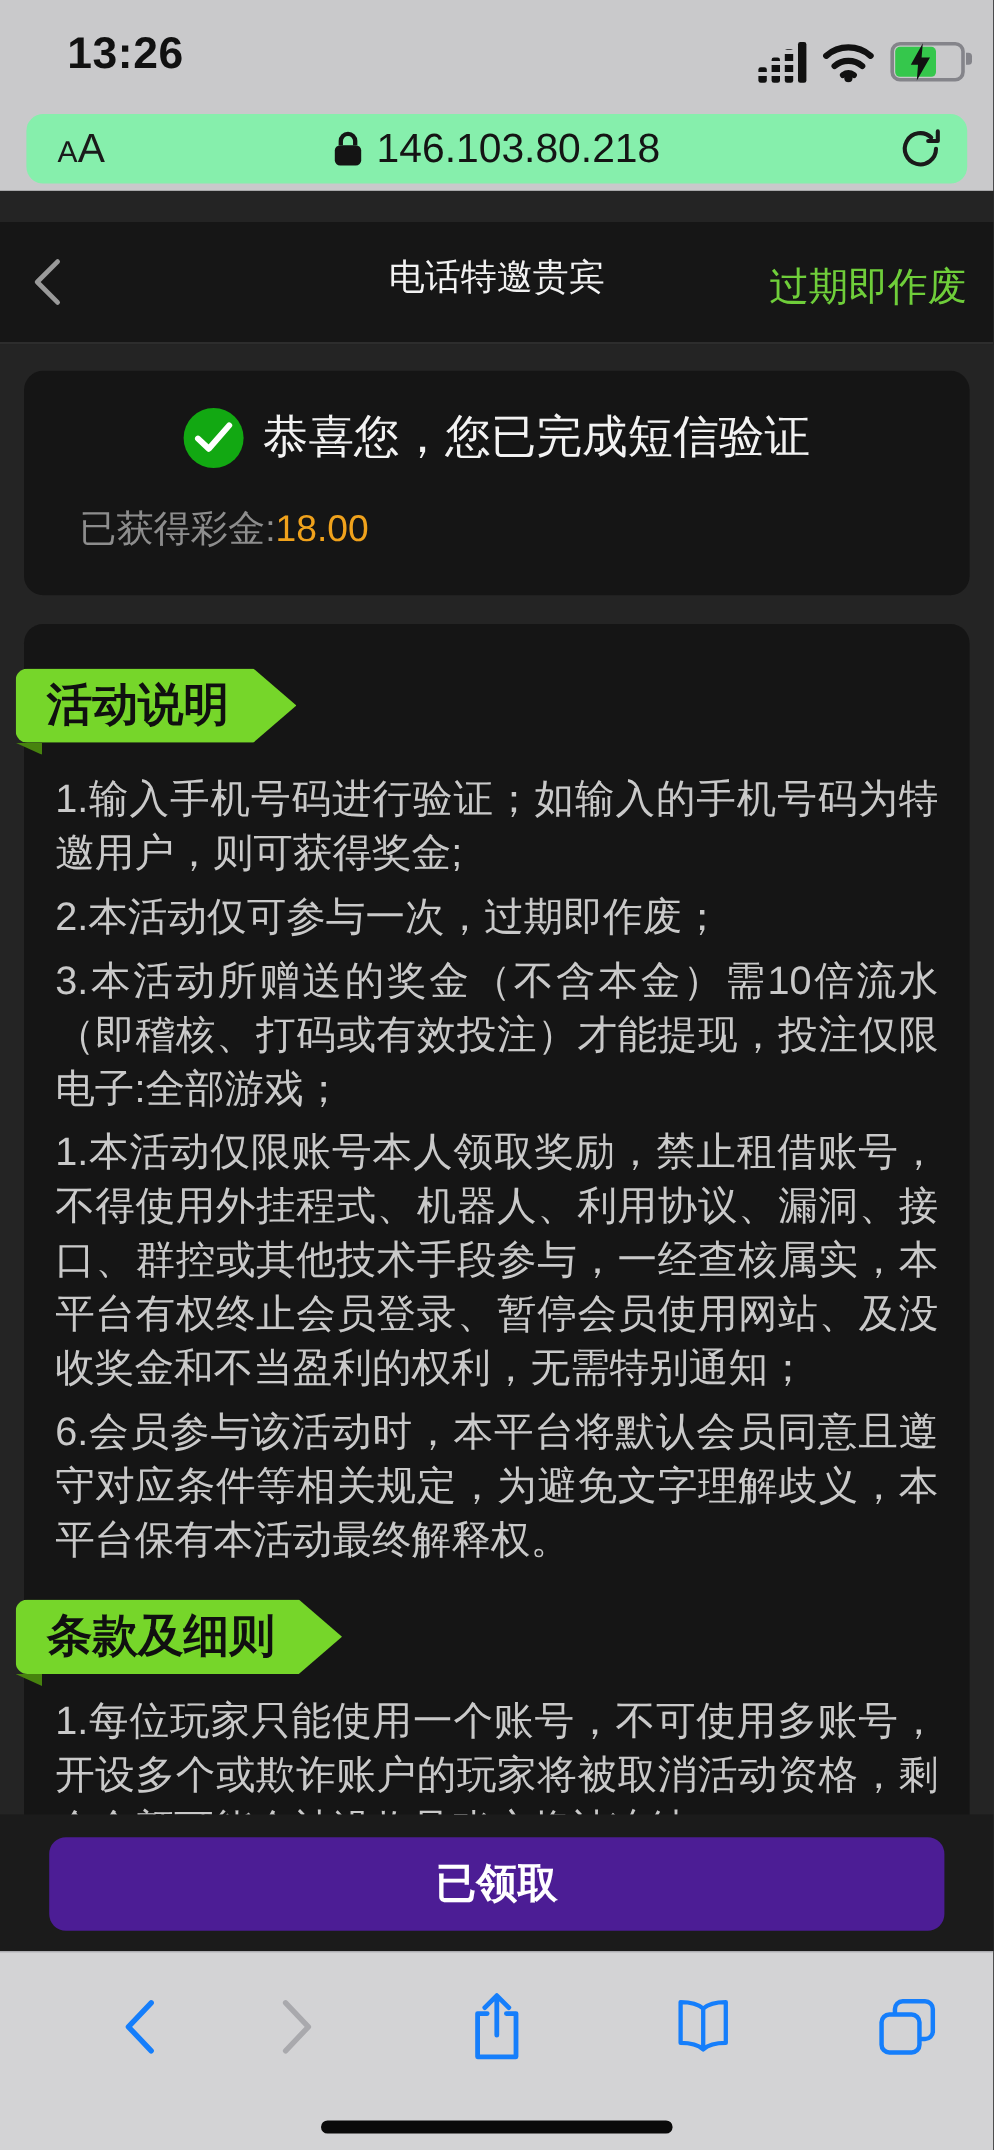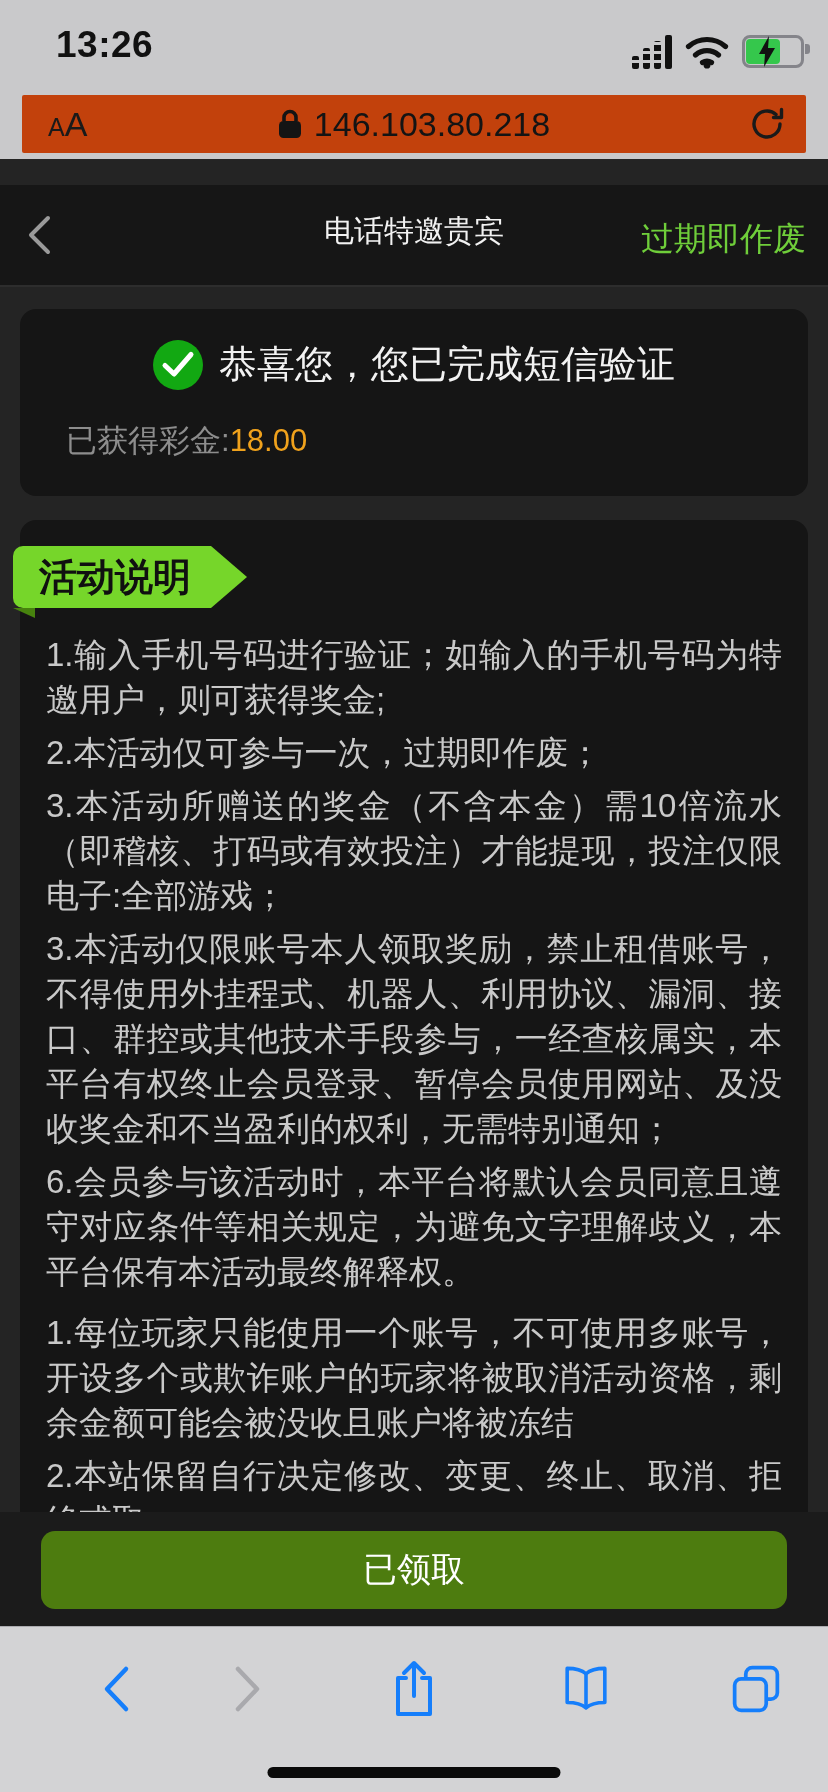--- a/index.html
+++ b/index.html
@@ -18,21 +18,21 @@
   .sig i{display:block;width:7px;border-radius:2px;background:repeating-linear-gradient(to top,#111 0 6px,rgba(0,0,0,0) 6px 9px);}
   .sig i:nth-child(1){height:13px;}
   .sig i:nth-child(2){height:21px;}
   .sig i:nth-child(3){height:28px;}
   .sig i:nth-child(4){height:34px;background:#111;}
   .battery{position:relative;width:56px;height:27px;border:3px solid #84848a;border-radius:8px;margin-right:6px;}
   .battery::after{content:"";position:absolute;right:-9px;top:6px;width:5px;height:10px;background:#84848a;border-radius:0 3px 3px 0;}
   .battery .fill{position:absolute;left:1px;top:1px;bottom:1px;width:34px;background:#35c74c;border-radius:4px;}
   .battery svg{position:absolute;left:11px;top:-3px;}
   .url-pill{
-    position:absolute;top:95px;left:22px;right:22px;height:58px;background:#c2410c;border-radius:2px;
+    position:absolute;top:95px;left:22px;right:22px;height:58px;background:#86efac;border-radius:14px;
   }
   .reader-btn{position:absolute;left:26px;top:8px;color:#1a1a1a;font-size:34px;line-height:42px;cursor:default;}
   .reader-btn .small-a{font-size:25px;}
   .url-center{position:absolute;left:0;right:0;top:0;height:100%;display:flex;align-items:center;justify-content:center;gap:12px;}
   .url-text{font-size:34px;color:#141414;}
   .reload-btn{position:absolute;right:20px;top:10px;}
   
   .page-header{position:absolute;top:185px;left:0;right:0;height:100px;background:#161616;border-bottom:2px solid #2d2d2d;z-index:9;}
   .back-btn{position:absolute;left:26px;top:28px;}
   .page-title{position:absolute;left:0;right:0;top:26px;text-align:center;color:#f2f2f2;font-size:30px;font-weight:500;}
@@ -40,41 +40,41 @@
   
   .content{position:absolute;top:287px;left:0;right:0;bottom:165px;background:#242424;overflow:hidden;}
   .card{margin:22px 20px 0;background:#151515;border-radius:16px;}
   .success-card{padding:30px 28px 34px;}
   .success-row{display:flex;align-items:center;justify-content:center;gap:16px;}
   .check-circle{width:50px;height:50px;border-radius:50%;background:#12a812;flex:0 0 auto;display:flex;align-items:center;justify-content:center;}
   .success-msg{color:#f2f2f2;font-size:38px;}
   .bonus-row{margin:30px 0 0 18px;font-size:31px;}
   .bonus-label{color:#8d8d8d;}
   .bonus-amount{color:#f0a21c;}
-  .rules-card{margin-top:24px;padding:26px 26px 120px;overflow:visible;}
+  .rules-card{margin-top:24px;padding:37px 26px 120px;overflow:visible;}
   .ribbon{
     position:relative;display:inline-block;margin-left:-33px;
     background:#76d62a;color:#101010;font-size:38px;font-weight:700;
     height:62px;line-height:62px;padding:0 56px 0 26px;
     border-radius:10px 0 0 10px;
     clip-path:polygon(0 0,calc(100% - 36px) 0,100% 50%,calc(100% - 36px) 100%,0 100%);
   }
   .ribbon-wrap{position:relative;}
   .ribbon-wrap::after{ 
     content:"";position:absolute;left:-33px;top:62px;width:22px;height:10px;
     background:#47830e;clip-path:polygon(0 0,100% 0,100% 100%);
   }
   .terms-ribbon{margin-top:28px;}
   .rules-list{margin-top:24px;}
   .rules-list .rule{font-size:33px;line-height:45px;color:#c9c9c9;margin-top:8px;text-align:justify;}
   .rules-list .rule:first-child{margin-top:12px;}
   .terms-list{margin-top:16px;}
   
   .claim-bar{position:absolute;left:0;right:0;bottom:165px;height:115px;background:#1b1b1b;display:flex;align-items:center;justify-content:center;z-index:8;}
-  .claim-btn{width:746px;height:78px;background:#4d7c0f;border:none;border-radius:14px;color:#fff;font-size:34px;font-family:inherit;}
+  .claim-btn{width:746px;height:78px;background:#4c1d95;border:none;border-radius:14px;color:#fff;font-size:34px;font-family:inherit;font-weight:bold;}
   
   .toolbar{position:absolute;left:0;right:0;bottom:0;height:165px;background:#d3d3d5;border-top:1px solid #ababaf;z-index:10;}
   .tb-icon{position:absolute;top:34px;width:52px;height:56px;display:flex;align-items:center;justify-content:center;}
   .tb-back{left:90px;}
   .tb-forward{left:222px;}
   .tb-share{left:388px;}
   .tb-book{left:560px;}
   .tb-tabs{left:730px;}
   .home-indicator{position:absolute;left:50%;bottom:14px;transform:translateX(-50%);width:293px;height:11px;border-radius:6px;background:#0a0a0a;}
 </style>
@@ -152,24 +152,27 @@
     </div>
 
     <div class="card rules-card">
       <div class="ribbon-wrap">
         <div class="ribbon">活动说明</div>
       </div>
       <div class="rules-list">
           <div class="rule">1.输入手机号码进行验证；如输入的手机号码为特邀用户，则可获得奖金;</div>
           <div class="rule">2.本活动仅可参与一次，过期即作废；</div>
           <div class="rule">3.本活动所赠送的奖金（不含本金）需10倍流水（即稽核、打码或有效投注）才能提现，投注仅限电子:全部游戏；</div>
-          <div class="rule">3.本活动仅限账号本人领取奖励，禁止租借账号，不得使用外挂程式、机器人、利用协议、漏洞、接口、群控或其他技术手段参与，一经查核属实，本平台有权终止会员登录、暂停会员使用网站、及没收奖金和不当盈利的权利，无需特别通知；</div>
+          <div class="rule">1.本活动仅限账号本人领取奖励，禁止租借账号，不得使用外挂程式、机器人、利用协议、漏洞、接口、群控或其他技术手段参与，一经查核属实，本平台有权终止会员登录、暂停会员使用网站、及没收奖金和不当盈利的权利，无需特别通知；</div>
           <div class="rule">6.会员参与该活动时，本平台将默认会员同意且遵守对应条件等相关规定，为避免文字理解歧义，本平台保有本活动最终解释权。</div>
         </div>
 
+      <div class="ribbon-wrap terms-ribbon">
+        <div class="ribbon">条款及细则</div>
+      </div>
       <div class="rules-list terms-list">
           <div class="rule">1.每位玩家只能使用一个账号，不可使用多账号，开设多个或欺诈账户的玩家将被取消活动资格，剩余金额可能会被没收且账户将被冻结</div>
           <div class="rule">2.本站保留自行决定修改、变更、终止、取消、拒绝或取</div>
         </div>
     </div>
 
   </div>
 
   <div class="claim-bar">
     <button class="claim-btn">已领取</button>

